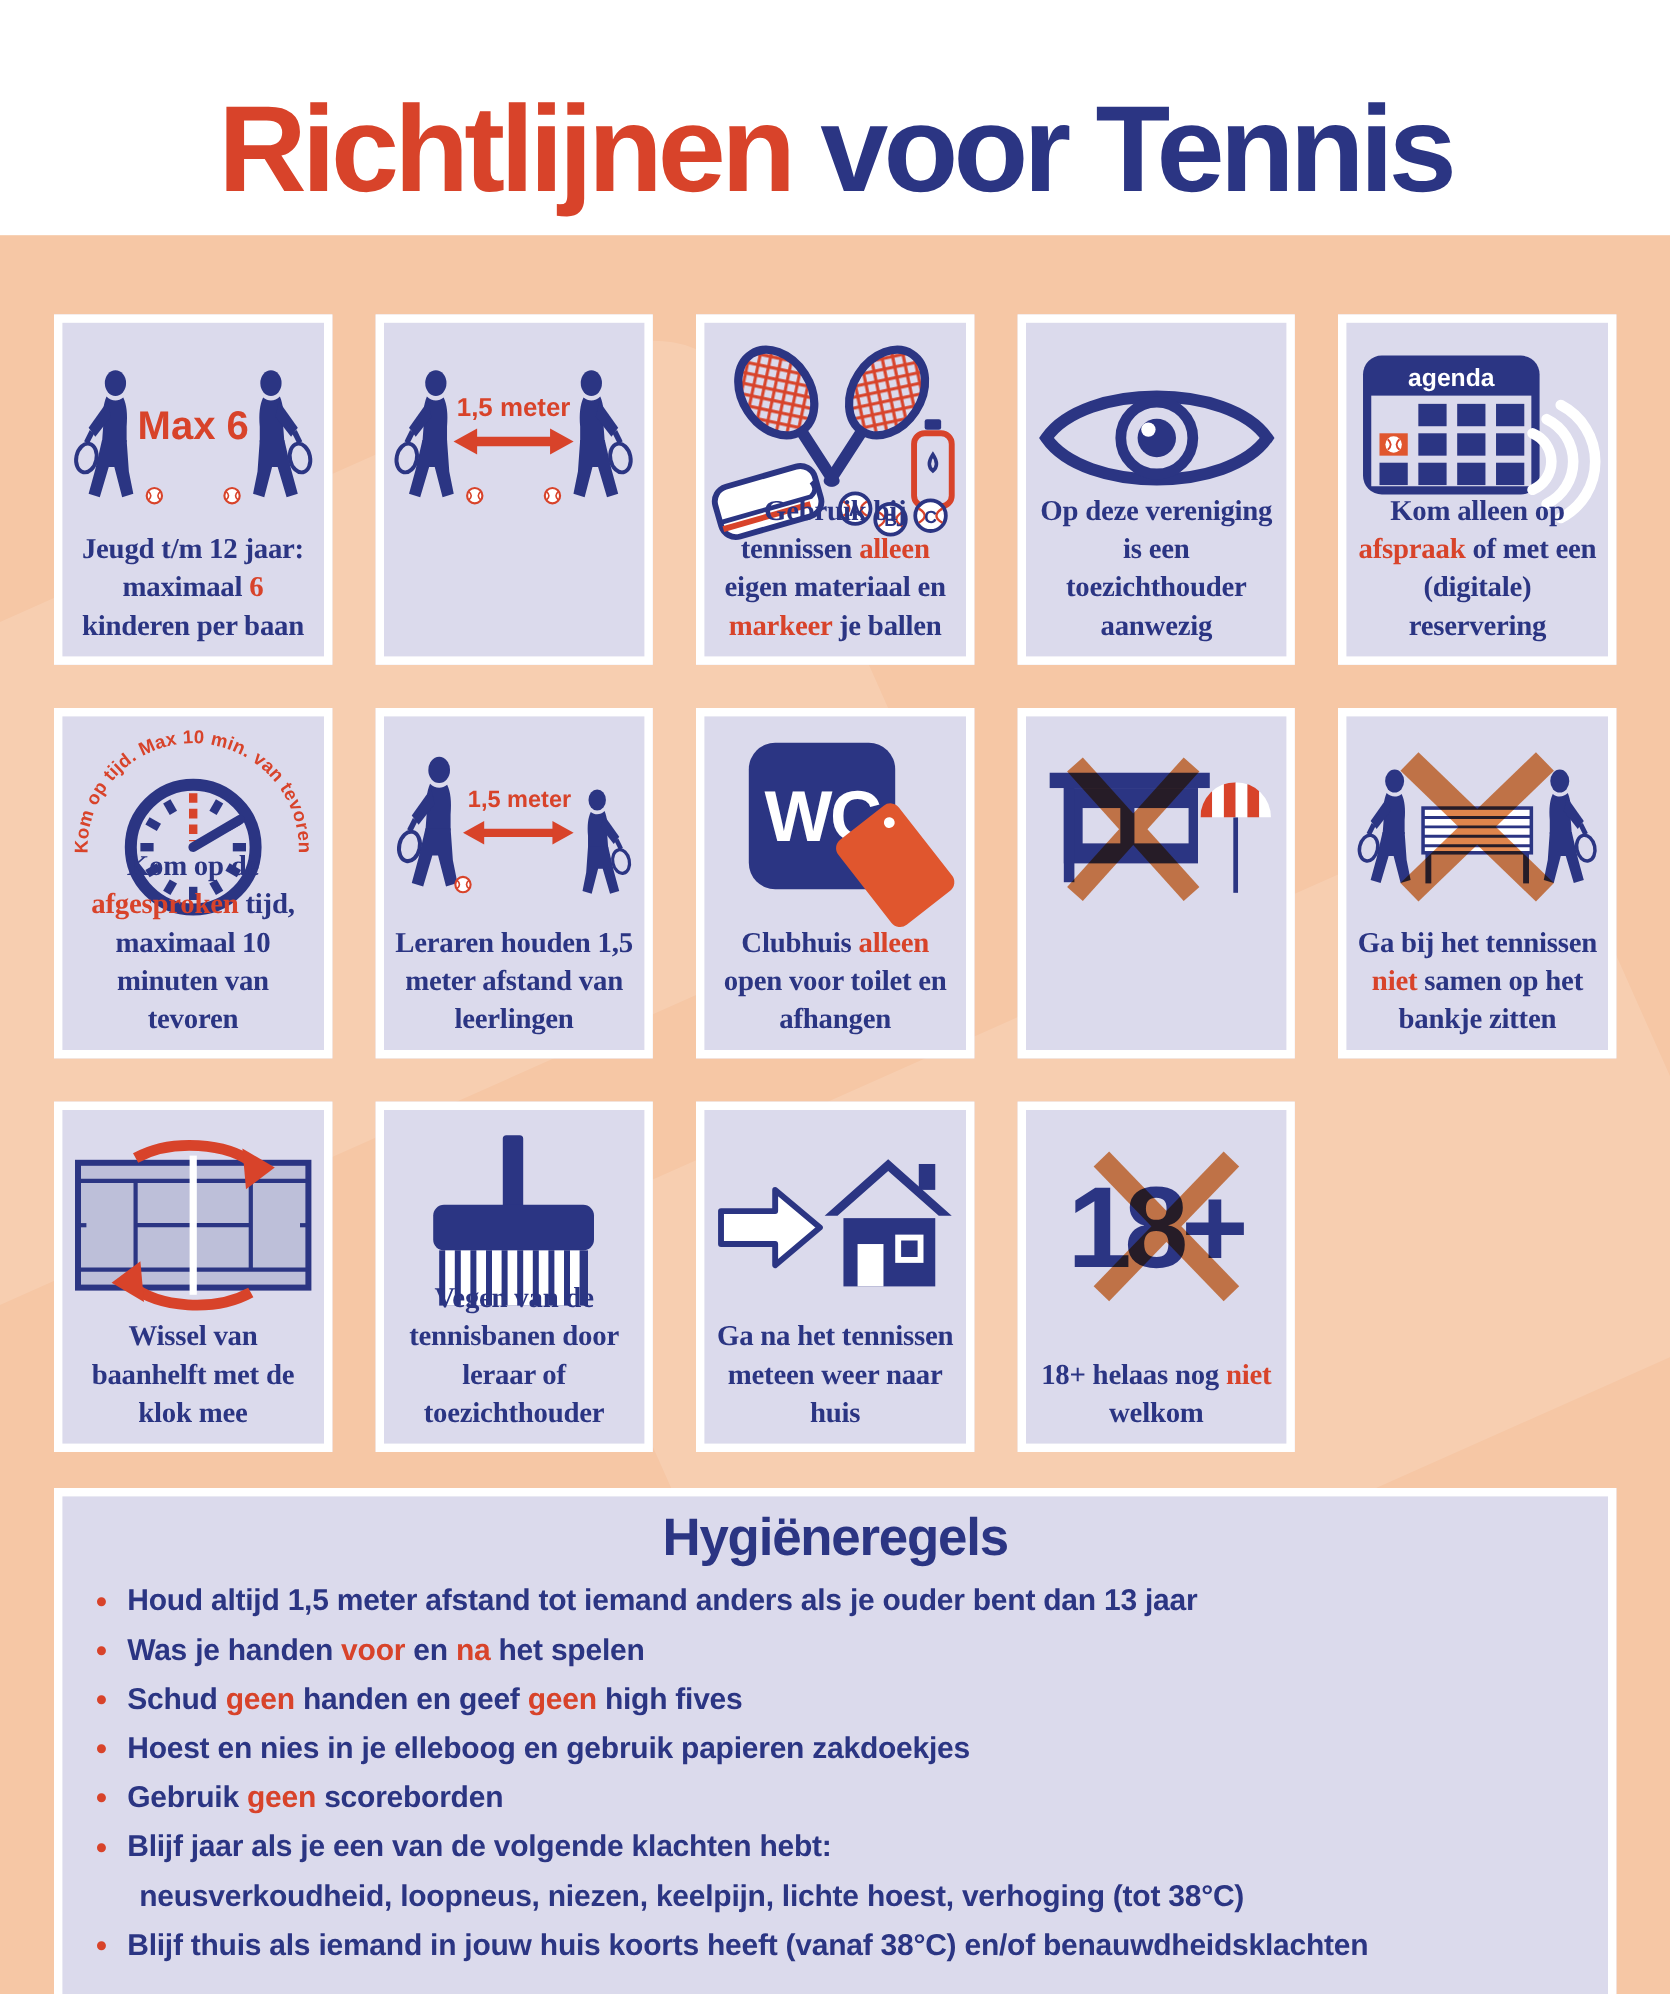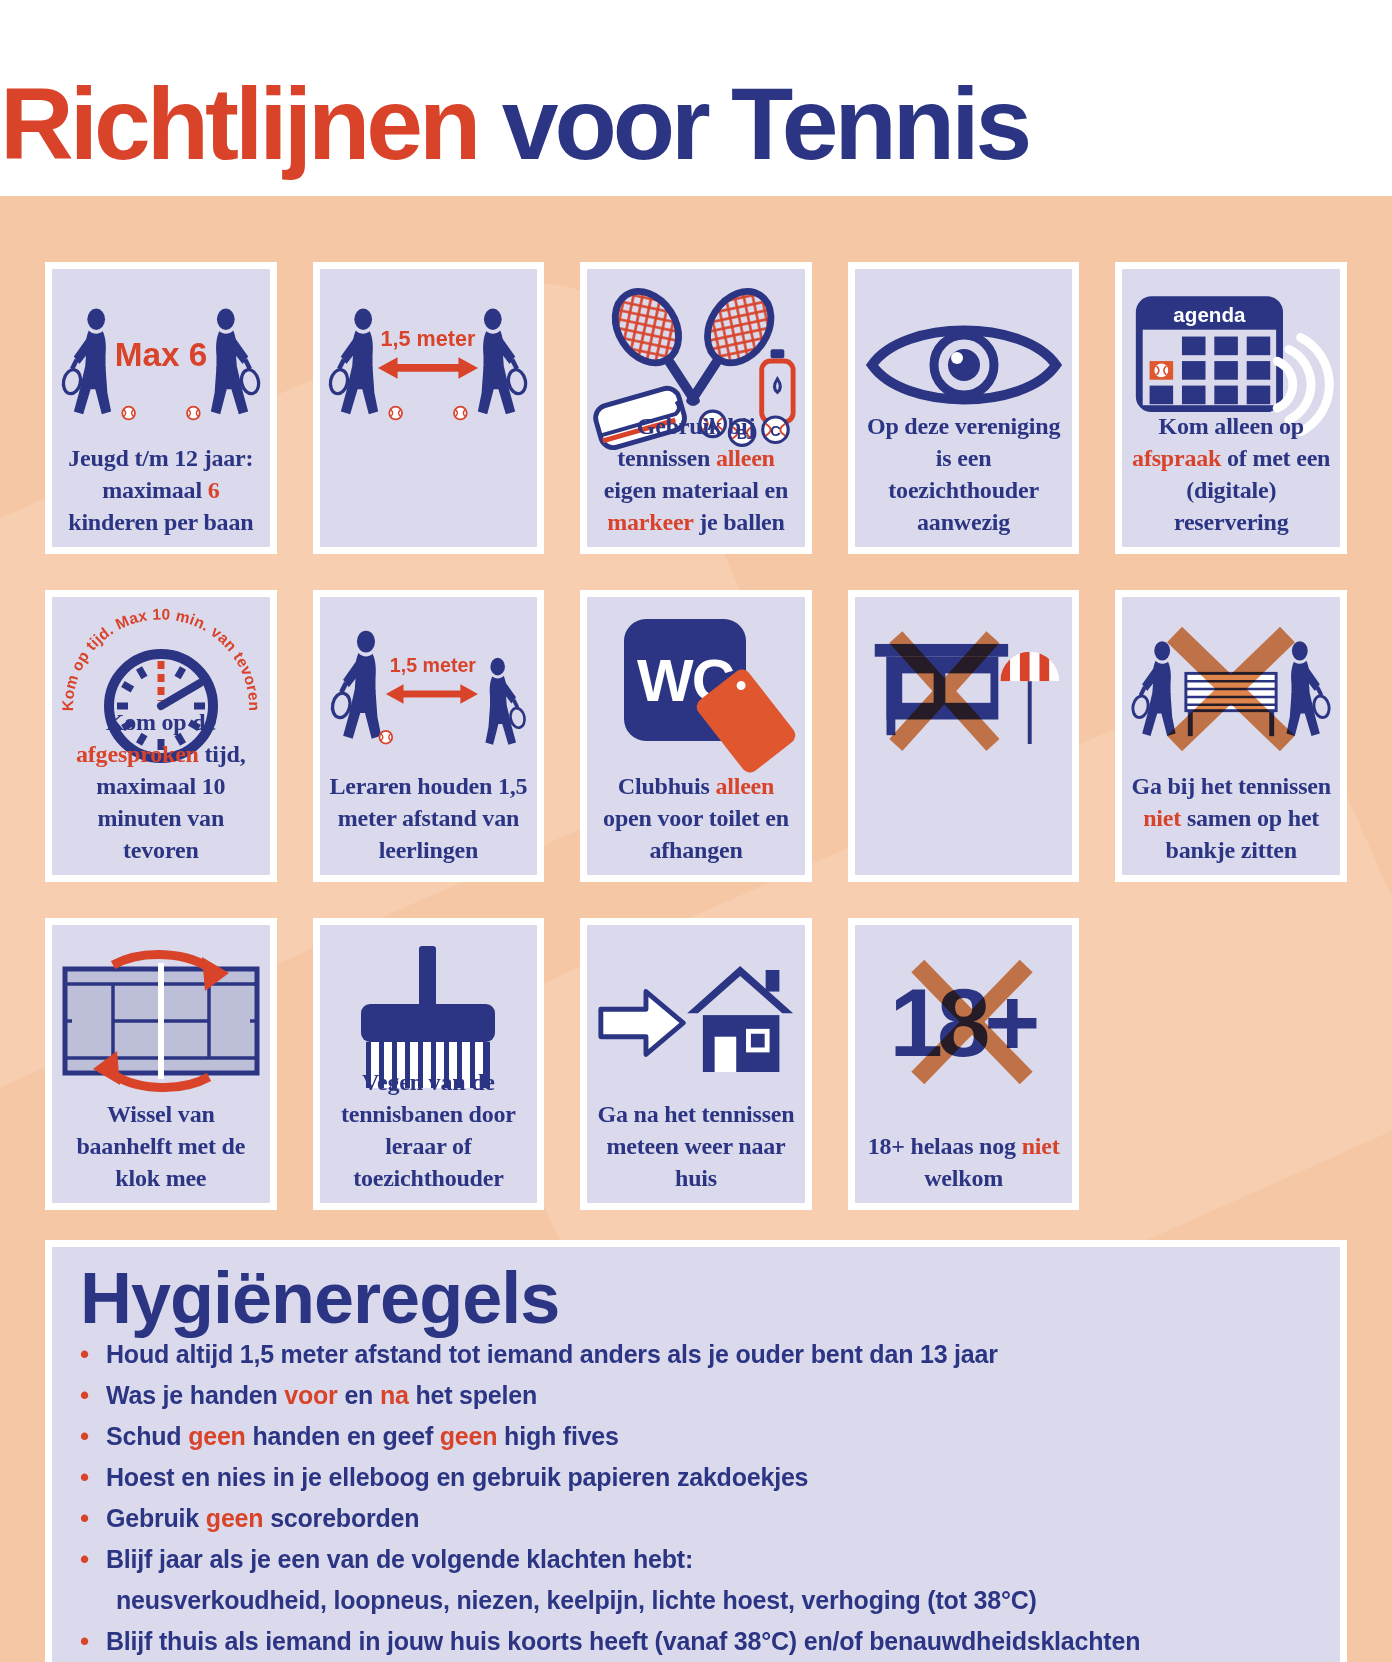--- a/index.html
+++ b/index.html
@@ -5,21 +5,21 @@
 <style>
   :root{
     --accent:#d8432a; --navy:#2b3583; --peach:#f6c7a5; --card:#dbdaec;
     --xorange:#dd7b3d; --court:#bdbfd9; --tag:#e0562e;
   }
   *{margin:0;padding:0;box-sizing:border-box}
   html,body{width:1392px;height:1662px}
   body{position:relative;overflow:hidden;background:#fff;
        font-family:"Liberation Sans","DejaVu Sans",sans-serif;}
   .header{position:absolute;top:0;left:0;width:1392px;height:248px;background:#fff;
-          display:flex;align-items:center;}
+          display:flex;align-items:center;justify-content:center;}
   .title{font-size:102px;font-weight:bold;letter-spacing:-4px;white-space:nowrap;}
   .title .t1{color:var(--accent)}
   .title .t2{color:var(--navy)}
   .poster{position:absolute;top:196px;left:0;width:1392px;height:1466px;background:var(--peach);overflow:hidden;}
   .swoosh{position:absolute;background:rgba(255,255,255,.13);}
   .sw1{width:1000px;height:520px;top:240px;left:-260px;transform:rotate(-24deg);border-radius:90px;}
   .sw2{width:900px;height:480px;top:620px;left:520px;transform:rotate(-24deg);border-radius:90px;}
   .grid{position:absolute;top:66px;left:45px;right:45px;
         display:grid;grid-template-columns:repeat(5,1fr);gap:36px;}
   .card{position:relative;height:292px;background:var(--card);border:7px solid #fff;}
@@ -34,22 +34,22 @@
   .fx{fill:var(--xorange)} .ft{fill:var(--tag)} .fcourt{fill:var(--court)}
   .sn{stroke:var(--navy)} .sa{stroke:var(--accent)} .sw{stroke:#fff}
   .nf{fill:none}
   .xbar{mix-blend-mode:multiply;opacity:.92}
   .svgtxt-a{fill:var(--accent);font-weight:bold}
   .svgtxt-w{fill:#fff;font-weight:bold}
   .svgtxt-n{fill:var(--navy);font-weight:bold}
   
   .hygiene{position:absolute;left:45px;right:45px;top:1044px;height:520px;
            background:var(--card);border:7px solid #fff;padding:10px 28px 0 28px;}
-  .hygiene-title{ text-align:left;font-size:72px;font-weight:bold;color:var(--navy);
-           letter-spacing:-1px;}
+  .hygiene-title{ text-align:center;font-size:44px;font-weight:bold;color:var(--navy);
+           letter-spacing:-1px;margin-bottom:12px;}
   .bullet-row{display:flex;align-items:flex-start;font-size:25px;font-weight:bold;
            color:var(--navy);line-height:31px;margin-bottom:10px;letter-spacing:-.2px;}
   .bullet-dot{width:26px;flex:0 0 26px;color:var(--accent);font-size:26px;}
   .bullet-row.cont{padding-left:10px}
   .bullet-row.cont .bullet-dot{visibility:hidden}
   .defs-holder{position:absolute;width:0;height:0;overflow:hidden}
 </style>
 </head>
 <body>
 

